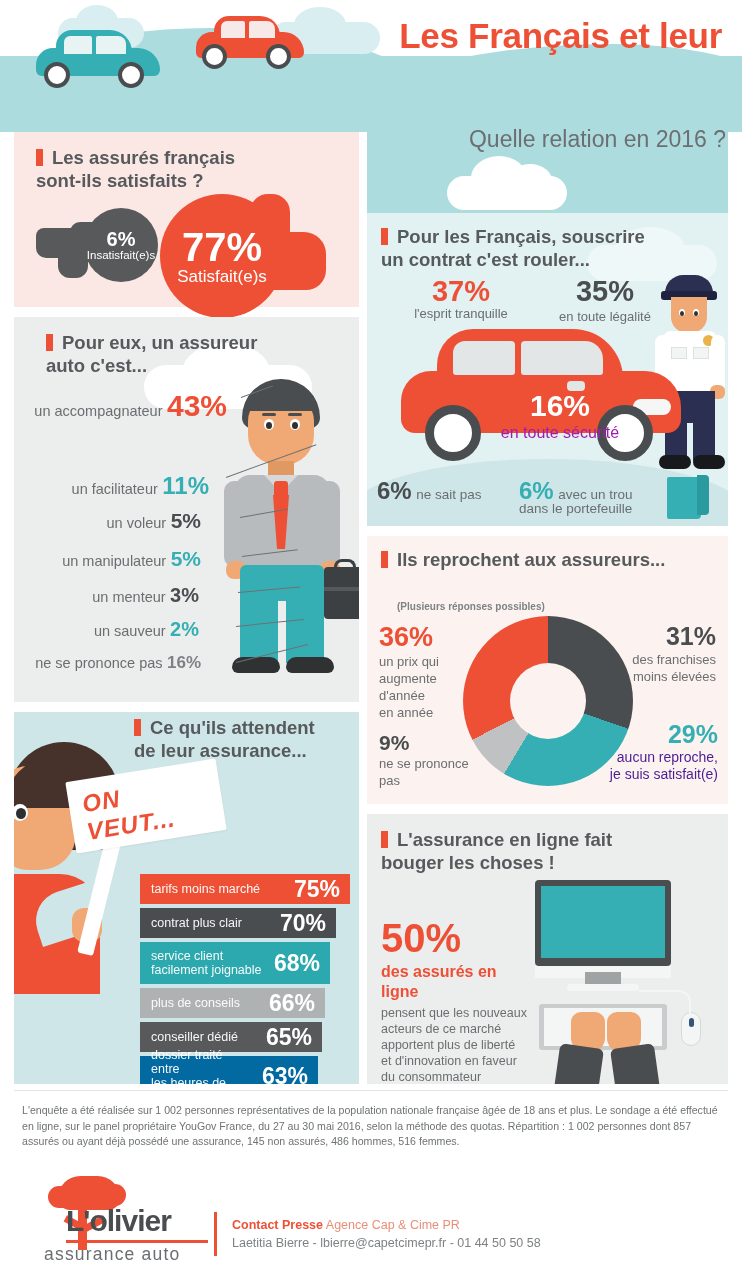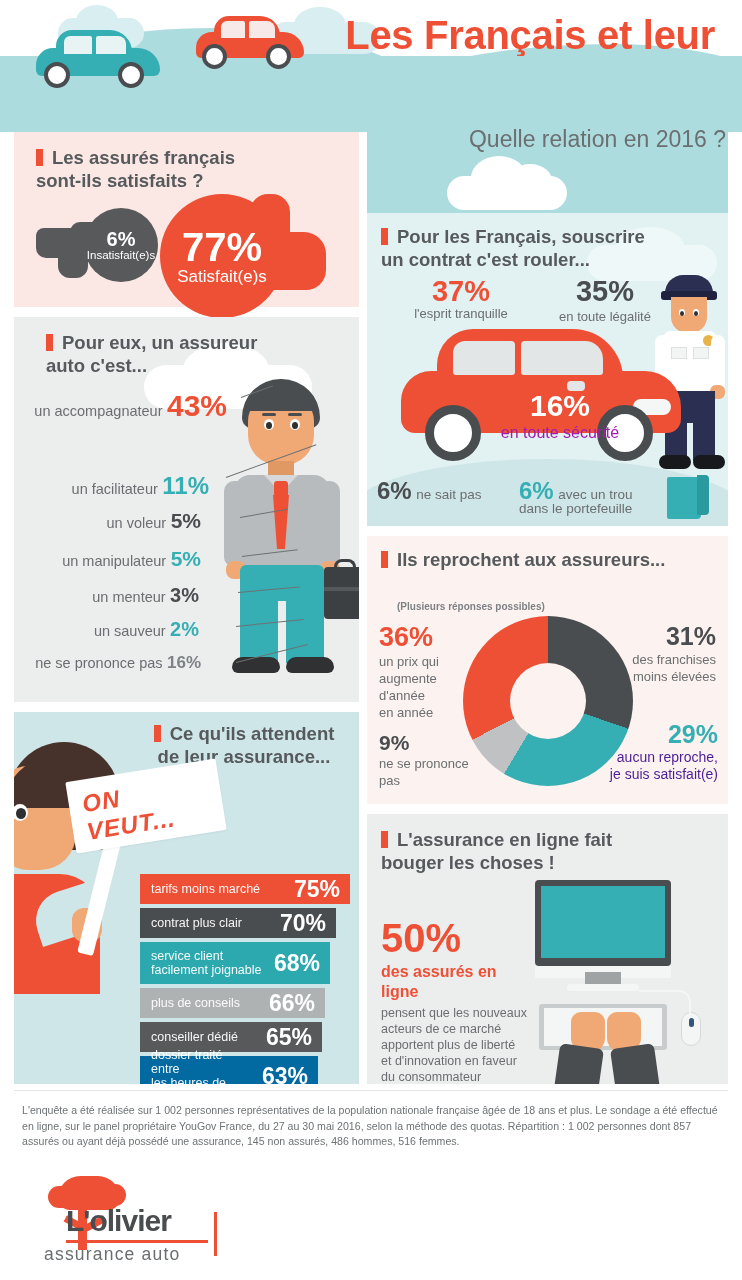--- a/index.html
+++ b/index.html
@@ -17,22 +17,22 @@
   .hdr-band { position:absolute; left:0; top:56px; width:742px; height:76px; background:#ADDCDF; }
   .hdr-hill { position:absolute; left:-20px; top:28px; width:460px; height:120px; background:#ADDCDF;
               border-radius: 50% 50% 0 0 / 70% 70% 0 0; }
   .hdr-hill2 { position:absolute; left:330px; top:44px; width:470px; height:110px; background:#ADDCDF;
               border-radius: 60% 40% 0 0 / 80% 60% 0 0; }
   .cloud-h1 { position:absolute; left:58px; top:18px; width:86px; height:30px; background:#D9EEF0; border-radius:18px; }
   .cloud-h1:before { content:""; position:absolute; left:18px; top:-13px; width:42px; height:32px; background:#D9EEF0; border-radius:50%; }
   .cloud-h2 { position:absolute; left:270px; top:22px; width:110px; height:32px; background:#D9EEF0; border-radius:18px; }
   .cloud-h2:before { content:""; position:absolute; left:24px; top:-15px; width:52px; height:36px; background:#D9EEF0; border-radius:50%; }
 
-  .title-main { position:absolute; right:27px; top:14px; width:460px; text-align:right;
-    font-size:40px; line-height:43px; font-weight:bold; color:#EE5036; letter-spacing:-0.3px; }
+  .title-main { position:absolute; right:20px; top:14px; width:460px; text-align:right;
+    font-size:35px; line-height:43px; font-weight:bold; color:#EE5036; letter-spacing:-0.3px; }
   .title-sub { position:absolute; right:16px; top:126px; width:460px; text-align:right;
     font-size:23px; color:#6C6F71; z-index:6; }
 
   
   .car { position:absolute; }
   .car-body { position:absolute; border-radius: 20px 26px 7px 7px; }
   .wheel { position:absolute; border-radius:50%; background:#fff; border:4px solid #4A4D4F; }
 
   
   .panel { position:absolute; }
@@ -371,21 +371,21 @@
     <div style="position:absolute; left:12px; top:196px; width:120px;">
       <div class="stat-num" style="font-size:21px; color:#4A4D4F;">9%</div>
       <div style="font-size:13px; color:#6B6E70; line-height:17px; margin-top:2px;">
         <div>ne se prononce</div>
         <div>pas</div>
       </div>
     </div>
   </div>
 
   <div class="panel p-attendent">
-    <div class="sec-h" style="position:absolute; left:120px; top:10px; width:220px;text-align:center;">
+    <div class="sec-h" style="position:absolute; left:120px; top:4px; width:220px;">
       <span class="tick"></span><span>Ce qu'ils attendent</span><br>
       <span>de leur assurance...</span>
     </div>
 
     <div class="ill" style="left:-16px; top:26px; width:160px; height:300px;">
       <div style="position:absolute; left:10px; top:4px; width:112px; height:108px; background:#46322A; border-radius:56px 56px 20px 20px;"></div>
       <div style="position:absolute; left:0px; top:28px; width:78px; height:104px; background:#F0A875; border-radius:30px 16px 36px 30px;"></div>
       <div style="position:absolute; left:6px; top:18px; width:104px; height:52px; background:#46322A; border-radius:52px 52px 0 0;"></div>
       <div style="position:absolute; left:14px; top:66px; width:16px; height:17px; background:#fff; border-radius:50%;"></div>
       <div style="position:absolute; left:18px; top:70px; width:10px; height:11px; background:#2E2F30; border-radius:50%;"></div>
@@ -486,14 +486,21 @@
       <div style="position:absolute; left:30px; top:28px; width:9px; height:46px; background:#EE5036;"></div>
       <div style="position:absolute; left:16px; top:44px; width:22px; height:7px; background:#EE5036; transform:rotate(28deg);"></div>
       <div style="position:absolute; left:36px; top:44px; width:22px; height:7px; background:#EE5036; transform:rotate(-28deg);"></div>
     </div>
     <div class="logo-text">L'olivier</div>
     <div class="logo-ul"></div>
     <div class="logo-sub">assurance auto</div>
   </div>
 
   <div class="contact-bar"></div>
+  <div class="contact">
+    <div class="c-l1">
+      <span style="font-weight:bold; color:#EE5036;">Contact Presse</span>
+      <span style="color:#E98E77;">Agence Cap &amp; Cime PR</span>
+    </div>
+    <div class="c-l2">Laetitia Bierre - lbierre@capetcimepr.fr - 01 44 50 50 58</div>
+  </div>
 
 </div>
 
 </body></html>

